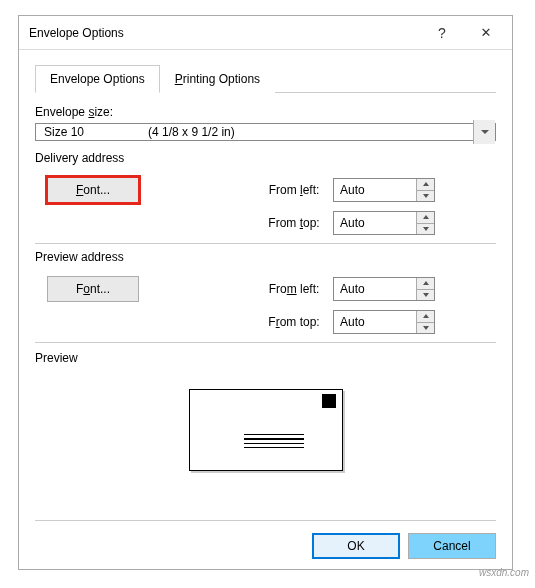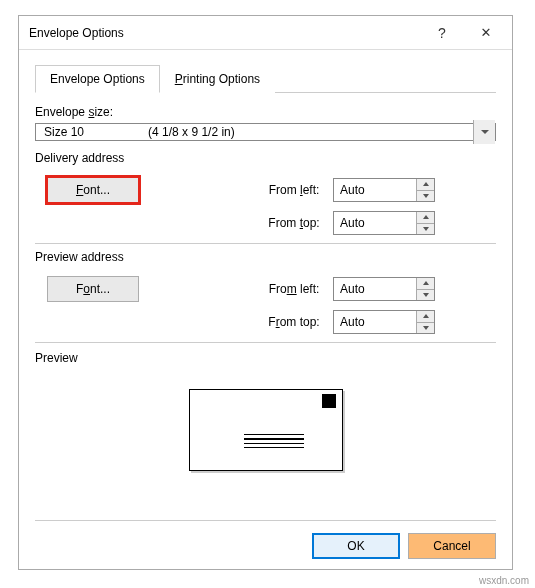--- a/index.html
+++ b/index.html
@@ -218,37 +218,38 @@
     border-top: 1px solid #ccc;
     padding-top: 12px;
     display: flex;
     justify-content: flex-end;
     gap: 8px;
   }
   .dlg-btn {
     width: 88px;
     height: 26px;
     border: 1px solid #adadad;
-    background: #fdba74;
+    background: #7dd3fc;
     display: flex;
     align-items: center;
     justify-content: center;
     font-size: 12px;
   }
   .dlg-btn.primary {
     border: 2px solid #0078d7;
     background: #e5f1fb;
   }
   .watermark {
     position: absolute;
     right: 6px;
-    bottom: 2px;
+    bottom: 10px;
     font-size: 10px;
     color: #999;
     font-family: Arial, sans-serif;
+    font-style: italic;
   }
 </style>
 </head>
 <body>
 
 <div class="dialog">
 
   <div class="titlebar">
     <div class="titlebar-title">Envelope Options</div>
     <div class="titlebar-btn help">?</div>

